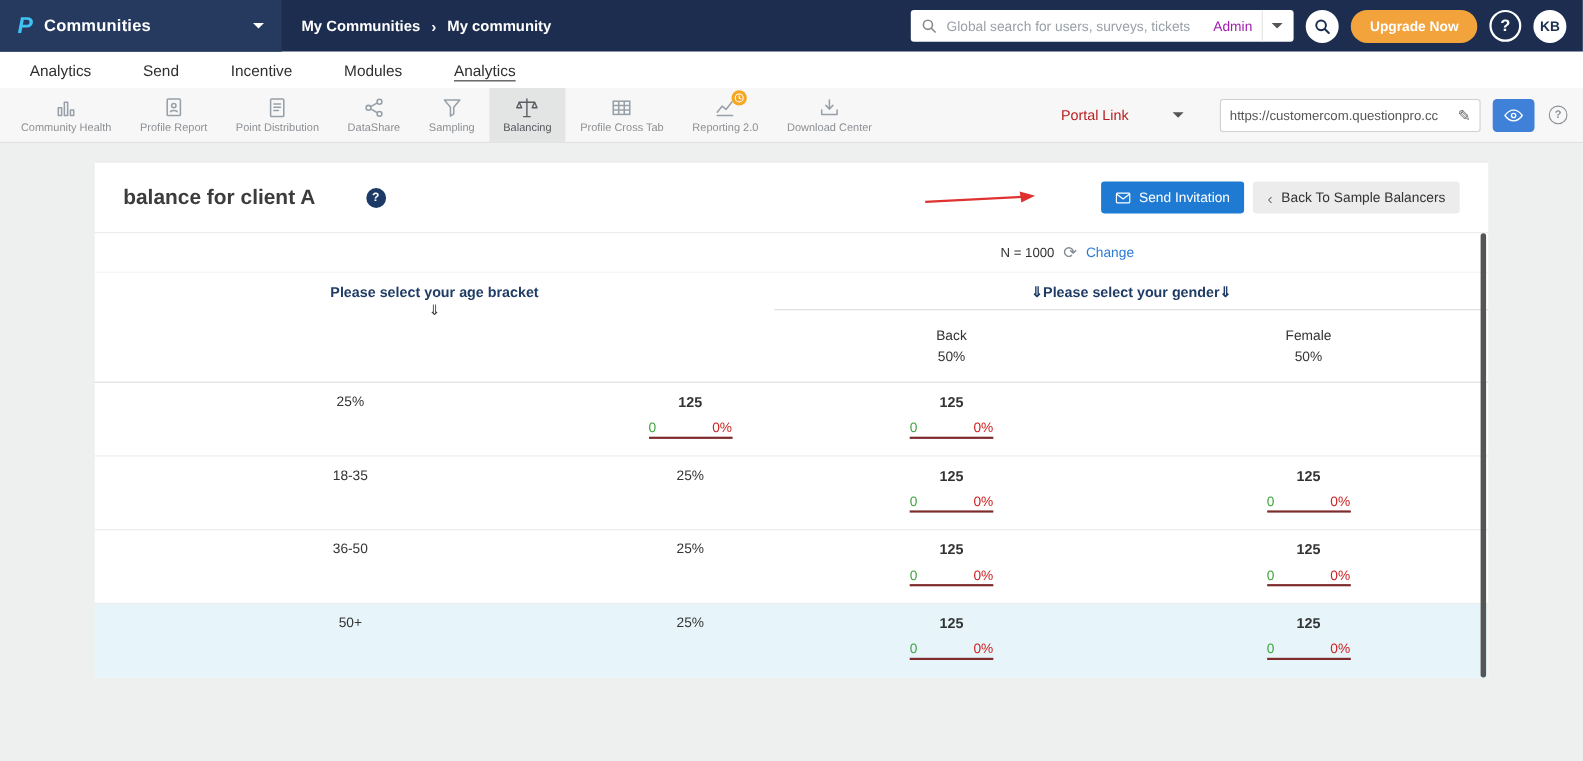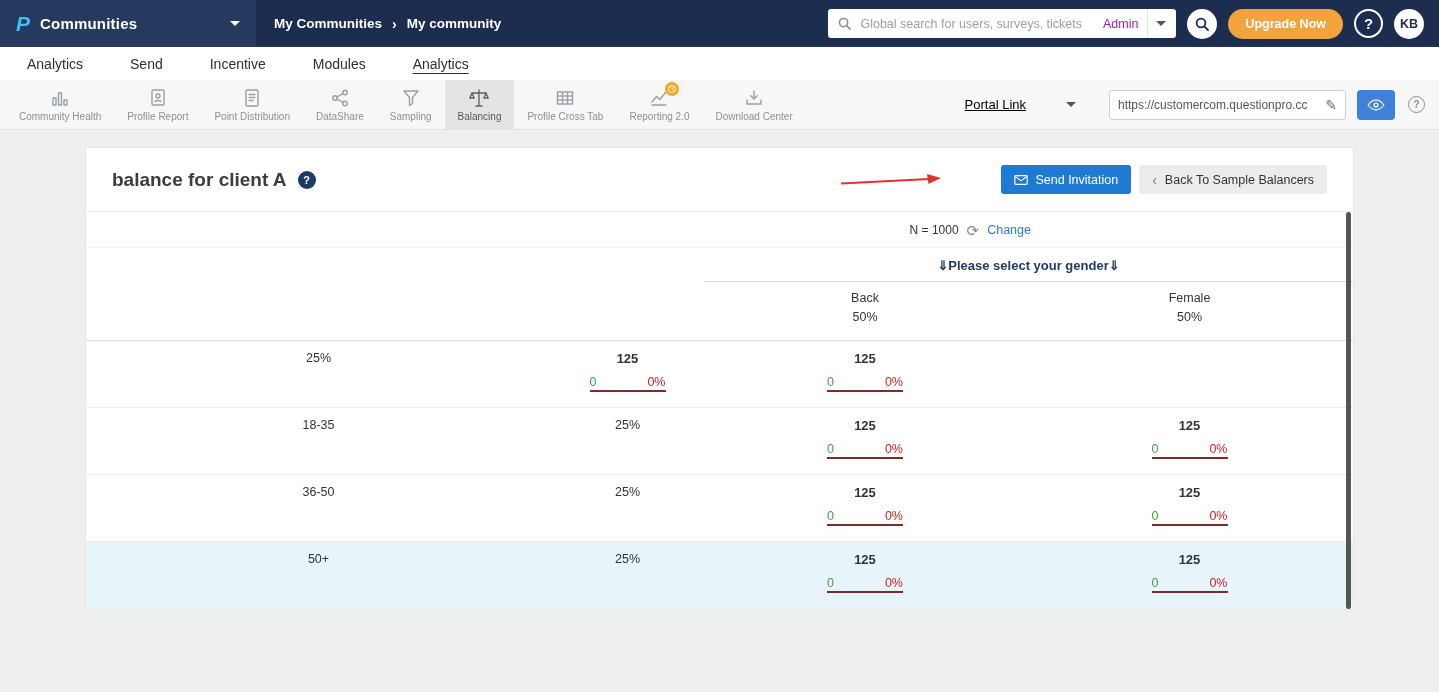--- a/index.html
+++ b/index.html
@@ -37,32 +37,32 @@
   
   .toolbar { height:50px; background:#f7f7f7; border-bottom:1px solid #e2e2e2; display:flex; align-items:stretch; padding-left:6px; }
   .tool { display:flex; flex-direction:column; align-items:center; justify-content:center; gap:2px; padding:0 13px; cursor:pointer; }
   .tool svg { display:block; }
   .tool .lbl { font-size:10px; color:#8d9094; white-space:nowrap; }
   .tool.active { background:#e3e4e4; }
   .tool.active .lbl { color:#55585c; }
   .iconwrap { position:relative; }
   .tool-badge { position:absolute; top:-5px; right:-9px; width:14px; height:14px; border-radius:50%; background:#f5a623; display:flex; align-items:center; justify-content:center; }
   .toolbar-right { margin-left:auto; display:flex; align-items:center; padding-right:14px; }
-  .portal-label { font-size:13px; color:#000000; display:flex; align-items:center; gap:40px; margin-right:33px; cursor:pointer;text-decoration:underline; }
+  .portal-label { font-size:13px; color:#b91c1c; display:flex; align-items:center; gap:40px; margin-right:33px; cursor:pointer; }
   .portal-label .caret { border-top-color:#555; }
   .url-box { width:237px; height:30px; border:1px solid #d0d0d0; border-radius:3px; background:#fff; display:flex; align-items:center; padding:0 8px; }
   .url-box input { border:none; outline:none; flex:1; font-size:12px; color:#555; font-family:inherit; min-width:0; }
   .pencil { color:#666; font-size:14px; cursor:pointer; margin-left:4px; }
   .eye-btn { width:38px; height:30px; background:#3f80d8; border:none; border-radius:4px; display:flex; align-items:center; justify-content:center; margin:0 13px 0 11px; cursor:pointer; }
   .mini-help { width:17px; height:17px; border-radius:50%; border:1.5px solid #8a8f94; color:#8a8f94; font-size:10px; font-weight:bold; display:flex; align-items:center; justify-content:center; cursor:pointer; }
 
   
   .main { padding:18px 86px 0; }
   .card { background:#fff; position:relative; box-shadow:0 0 2px rgba(0,0,0,.10); }
-  .card-header { height:64px; display:flex; align-items:center; padding:0 26px; border-bottom:1px solid #ececec; }
+  .card-header { height:64px; display:flex; align-items:center; padding:0 26px; border-bottom:1px solid #ececec;gap:35px; }
   .page-title { font-size:19px; color:#3c3c3c; }
   .title-help { width:18px; height:18px; border-radius:50%; background:#1d3a66; color:#fff; font-size:11px; font-weight:bold; display:flex; align-items:center; justify-content:center; margin-left:11px; cursor:pointer; }
   .header-right { margin-left:auto; display:flex; align-items:center; gap:8px; }
   .annot-arrow { margin-right:52px; }
   .btn-primary { height:29px; background:#1e7ad2; color:#fff; border:none; border-radius:3px; font-size:12.5px; display:flex; align-items:center; gap:7px; padding:0 13px; cursor:pointer; font-family:inherit; }
   .btn-light { height:29px; background:#ececec; color:#333; border:none; border-radius:3px; font-size:12.5px; display:flex; align-items:center; gap:8px; padding:0 13px; cursor:pointer; font-family:inherit; }
   .chev { color:#777; font-size:14px; }
 
   
   .table-wrap { position:relative; }
@@ -286,20 +286,24 @@
 
       <div class="n-row">
         <div class="n-inner">
           <span class="n-label">N = 1000</span>
           <span class="refresh">⟳</span>
           <span class="change-link">Change</span>
         </div>
       </div>
 
       <div class="hdr1">
+        <div class="age-hdr">
+          <span>Please select your age bracket</span>
+          <span class="arr">⇓</span>
+        </div>
         <div class="gender-hdr">
           <div class="gender-hdr-inner">
             <span class="arr">⇓</span><span>Please select your gender</span><span class="arr">⇓</span>
           </div>
         </div>
       </div>
 
       <div class="hdr2">
         <div class="colname col-male">
           <div>Back</div>

